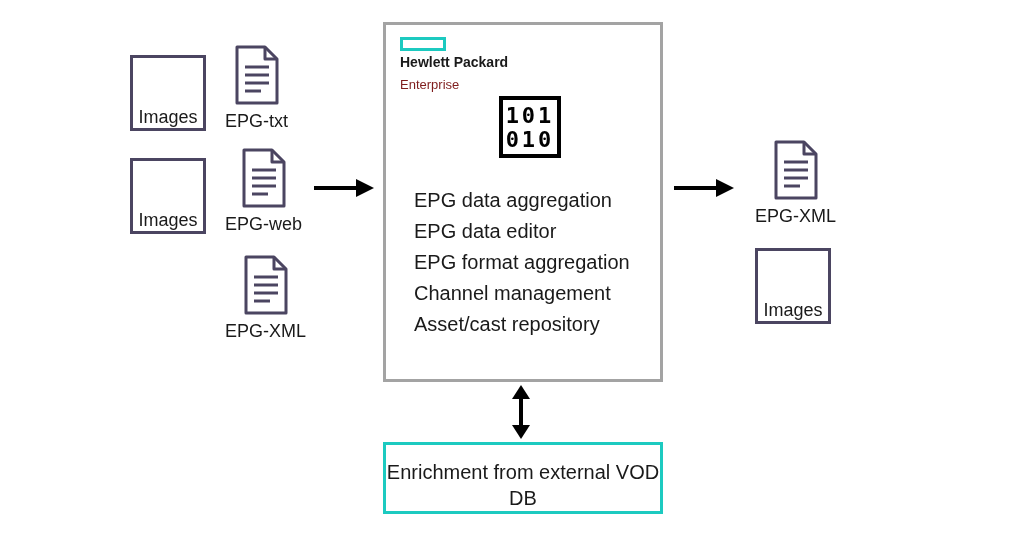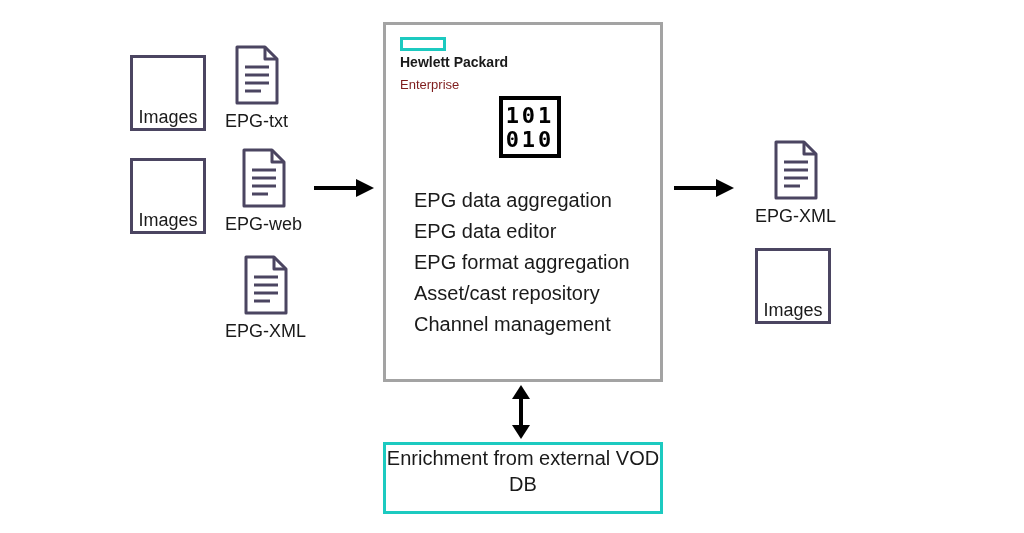--- a/index.html
+++ b/index.html
@@ -83,21 +83,21 @@
     }
     .enrich-box {
       position: absolute;
       left: 383px;
       top: 442px;
       width: 280px;
       height: 72px;
       border: 3px solid #1ccac0;
       background: #fff;
       display: flex;
-      align-items: flex-start;
+      align-items: flex-end;
       justify-content: center;
       text-align: center;
       font-size: 20px;
       color: #1a1a1a;
       line-height: 1.3;
     }
   </style>
 </head>
 <body>
 
@@ -156,22 +156,22 @@
   <svg class="binary-icon" width="64" height="64" viewBox="0 0 64 64">
     <rect x="3" y="3" width="58" height="58" fill="#fff" stroke="#000" stroke-width="4"></rect>
     <text x="32" y="28" text-anchor="middle" font-family="monospace" font-size="22" font-weight="bold" fill="#000" letter-spacing="3">101</text>
     <text x="32" y="52" text-anchor="middle" font-family="monospace" font-size="22" font-weight="bold" fill="#000" letter-spacing="3">010</text>
   </svg>
 
   <div class="feature-list">
     <div>EPG data aggregation</div>
     <div>EPG data editor</div>
     <div>EPG format aggregation</div>
+    <div>Channel management</div>
     <div>Asset/cast repository</div>
-    <div>Channel management</div>
   </div>
 </div>
 
 <svg style="position:absolute; left:672px; top:177px;" width="62" height="22" viewBox="0 0 62 22">
   <line x1="2" y1="11" x2="46" y2="11" stroke="#000" stroke-width="4"></line>
   <polygon points="44,2 62,11 44,20" fill="#000"></polygon>
 </svg>
 
 <div class="doc-wrapper" style="left:755px; top:140px;">
   <svg class="doc-icon" width="48" height="60" viewBox="0 0 48 60">

